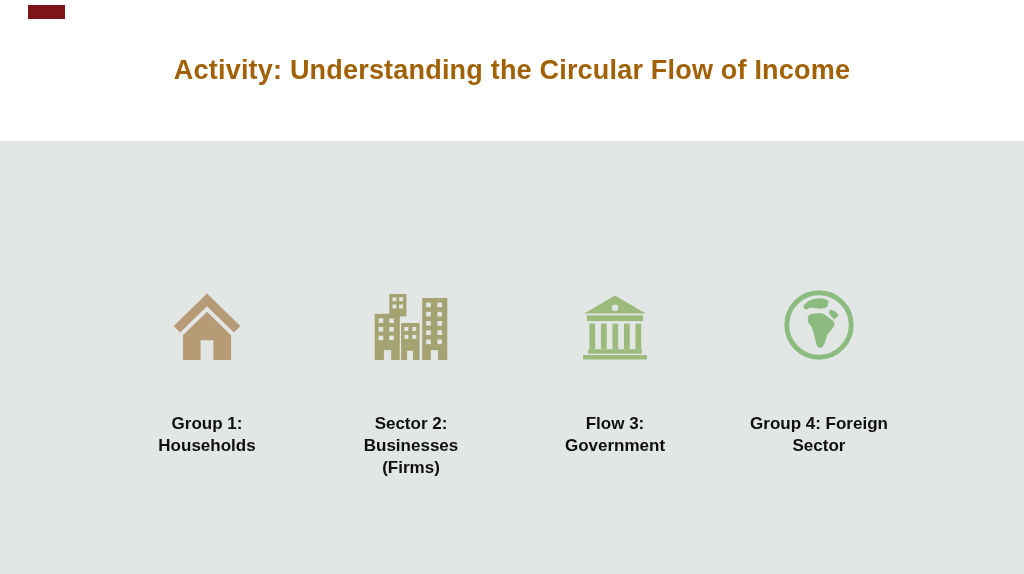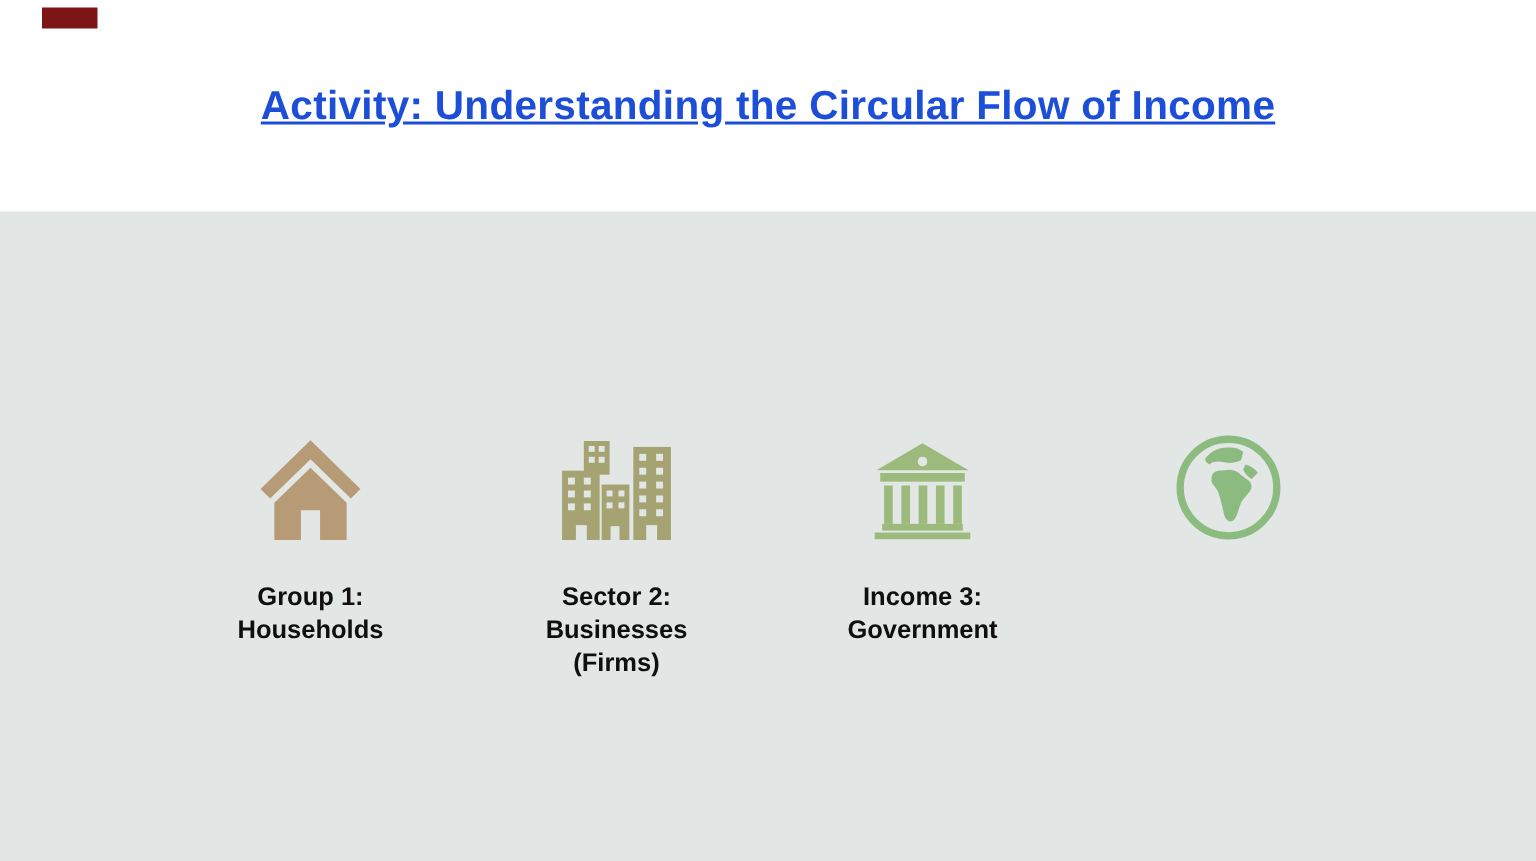--- a/index.html
+++ b/index.html
@@ -42,30 +42,31 @@
     height:72px;width:100%;
     display:flex;align-items:flex-end;justify-content:center;
     margin-bottom:27px;
   }
   .icon-box svg{display:block;}
   .cutout{fill:#e2e6e5;}
   .group-label{
     font-size:17px;font-weight:bold;line-height:22px;
     color:#0f0f0f;text-align:center;
     white-space:pre-line;
+    margin-top:26px;
   }
 </style>
 </head>
 <body>
 
 <div class="slide">
 
   <div class="logo-mark" style="background-color: rgb(125, 20, 22);"></div>
 
-  <h1 class="slide-title" style="color: #1d4ed8; text-decoration: underline;">Activity: Understanding the Circular Flow of Income</h1>
+  <h1 class="slide-title" style="color: #a16207;">Activity: Understanding the Circular Flow of Income</h1>
 
   <div class="content-panel" style="background-color: rgb(226, 230, 229);">
 
     <div class="groups-row">
 
       <div class="group">
         <div class="icon-box" style="color: rgb(183, 155, 119);">
           <svg width="74" height="68" viewBox="0 0 100 96" aria-hidden="true">
             <path fill="currentColor" d="M50 2 L97 48 L88 57 L50 20 L12 57 L3 48 Z"></path>
             <path fill="currentColor" d="M50 28 L84 61 L84 96 L59 96 L59 68 L41 68 L41 96 L16 96 L16 61 Z"></path>
@@ -124,30 +125,32 @@
             <rect fill="currentColor" x="6" y="31" width="88" height="9"></rect>
             <rect fill="currentColor" x="10" y="44" width="9" height="40"></rect>
             <rect fill="currentColor" x="28" y="44" width="9" height="40"></rect>
             <rect fill="currentColor" x="46" y="44" width="9" height="40"></rect>
             <rect fill="currentColor" x="64" y="44" width="9" height="40"></rect>
             <rect fill="currentColor" x="82" y="44" width="9" height="40"></rect>
             <rect fill="currentColor" x="8" y="84" width="84" height="7"></rect>
             <rect fill="currentColor" x="0" y="93" width="100" height="7"></rect>
           </svg>
         </div>
-        <div class="group-label">Income 3:
+        <div class="group-label">Flow 3:
 Government</div>
       </div>
 
       <div class="group">
         <div class="icon-box" style="color: rgb(140, 187, 128);">
           <svg width="70" height="70" viewBox="0 0 100 100" aria-hidden="true">
             <circle cx="50" cy="50" r="46" fill="none" stroke="currentColor" stroke-width="7"></circle>
             <path fill="currentColor" d="M28 22 Q36 12 48 12 Q58 11 64 16 L62 24 Q54 28 46 26 Q36 24 32 28 Q27 26 28 22 Z"></path>
             <path fill="currentColor" d="M34 42 Q33 36 40 34 L52 33 Q58 34 62 38 L70 44 Q74 48 70 54 Q65 60 62 64 L58 76 Q55 84 50 82 Q46 80 45 72 L42 60 Q40 52 36 48 Q33 45 34 42 Z"></path>
             <path fill="currentColor" d="M66 28 Q74 30 78 36 L72 42 Q66 38 64 33 Z"></path>
           </svg>
         </div>
+        <div class="group-label">Group 4: Foreign
+Sector</div>
       </div>
 
     </div>
   </div>
 </div>
 
 </body></html>

